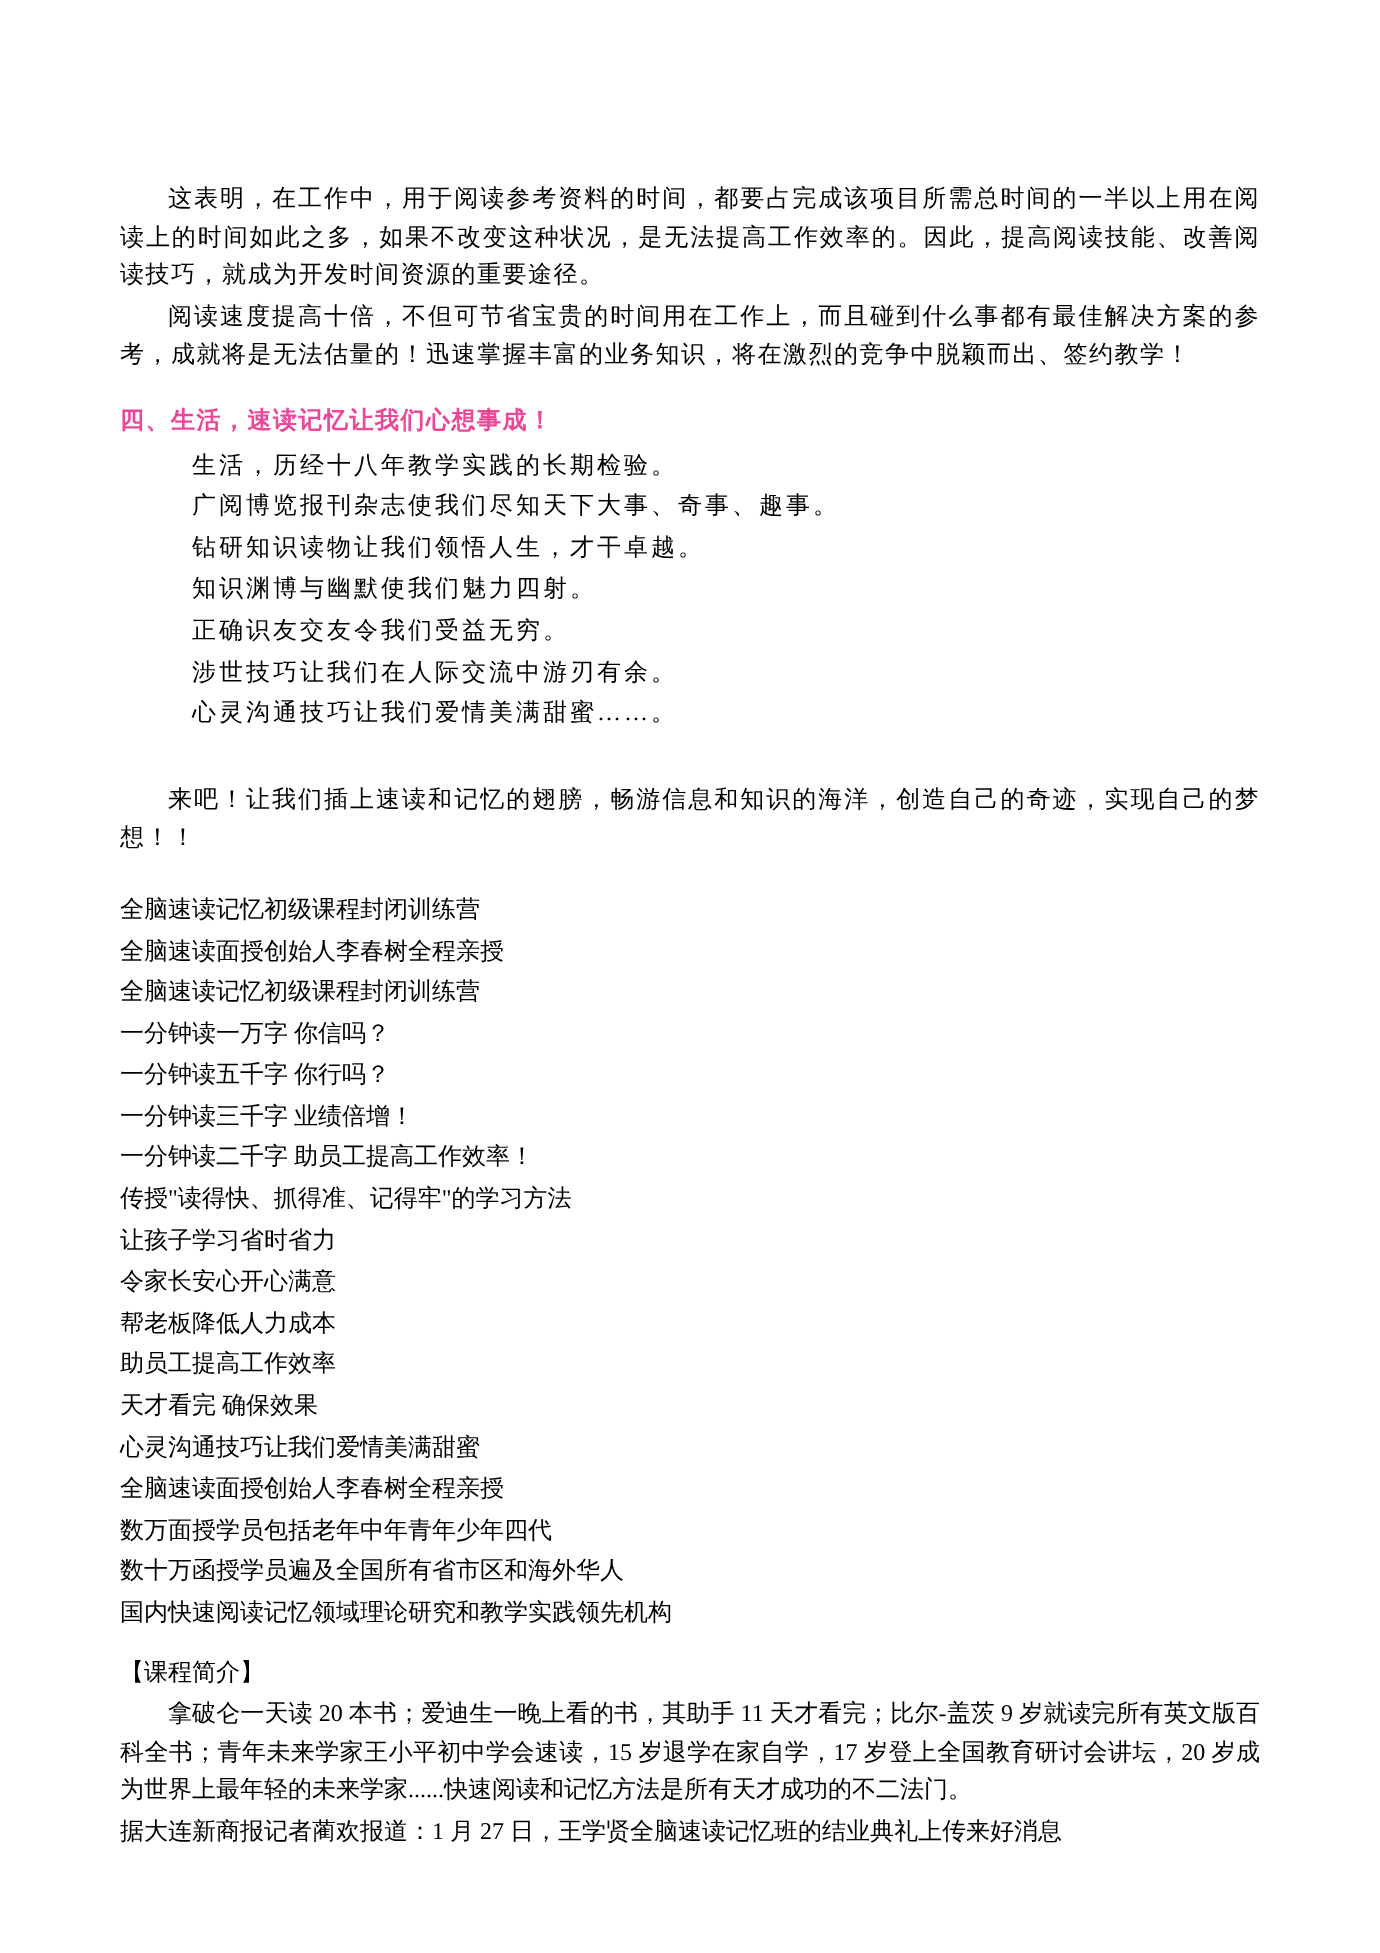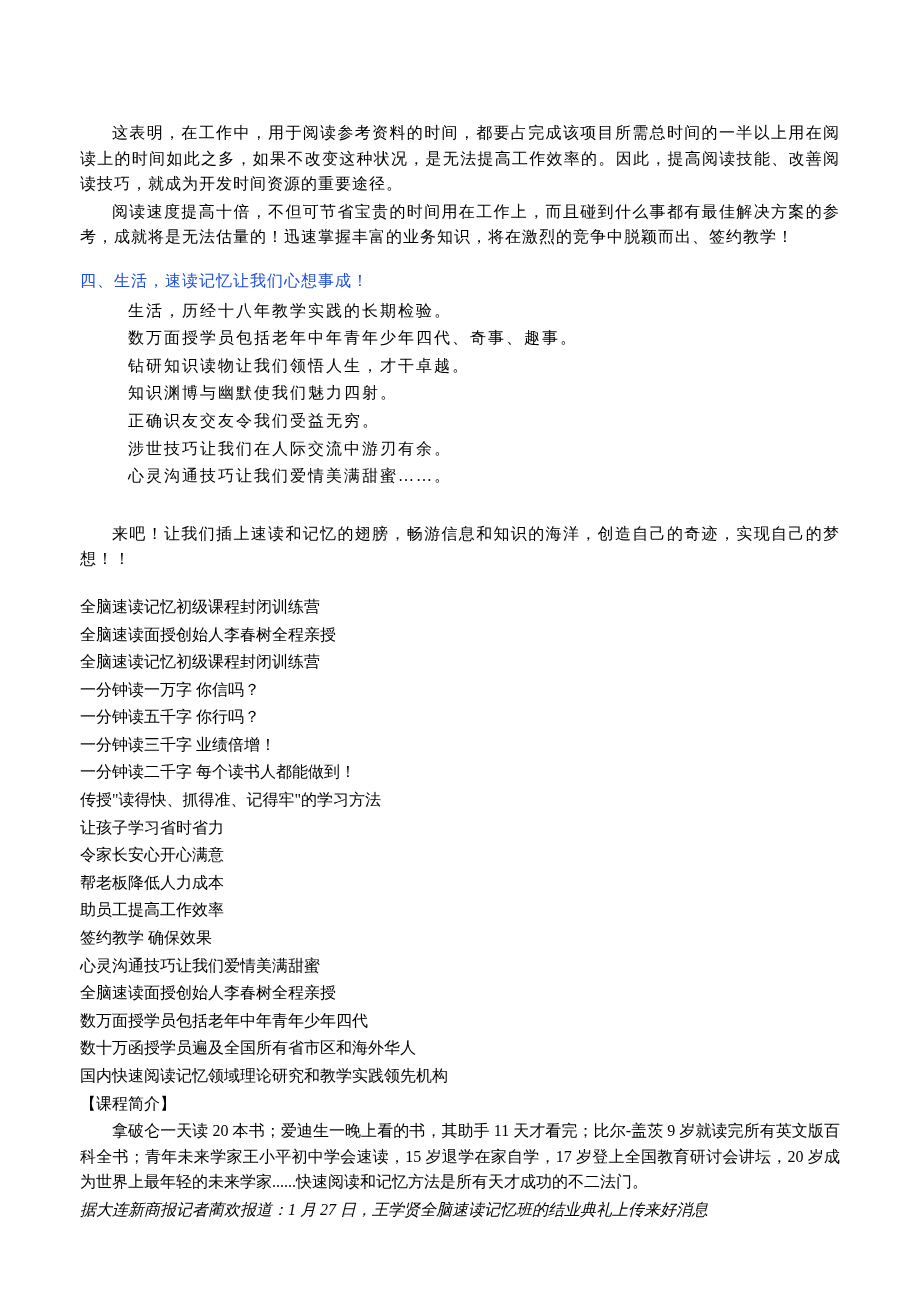--- a/index.html
+++ b/index.html
@@ -18,89 +18,88 @@
     }
     .para {
       text-indent: 2em;
       margin-bottom: 2px;
       text-align: justify;
       letter-spacing: 1px;
     }
     .para-no-indent {
       margin-bottom: 2px;
       text-align: justify;
-      font-style: italic;
     }
     .heading-red {
-      color: #1d4ed8;
-      font-weight: normal;
+      color: #ec4899;
+      font-weight: bold;
       margin-top: 18px;
       margin-bottom: 4px;
       letter-spacing: 1px;
     }
     .list-line {
       text-indent: 3em;
       margin-bottom: 2px;
       letter-spacing: 2px;
     }
     .gap {
       height: 20px;
     }
     .gap-small {
       height: 10px;
     }
     .item-line {
       margin-bottom: 2px;
     }
     .bracket-heading {
-      margin-top: 2px;
+      margin-top: 14px;
       margin-bottom: 2px;
     }
     .intro-para {
       text-indent: 2em;
       margin-bottom: 2px;
       text-align: justify;
     }
   </style>
 </head>
 <body>
 
 <div class="para">这表明，在工作中，用于阅读参考资料的时间，都要占完成该项目所需总时间的一半以上用在阅读上的时间如此之多，如果不改变这种状况，是无法提高工作效率的。因此，提高阅读技能、改善阅读技巧，就成为开发时间资源的重要途径。</div>
 <div class="para">阅读速度提高十倍，不但可节省宝贵的时间用在工作上，而且碰到什么事都有最佳解决方案的参考，成就将是无法估量的！迅速掌握丰富的业务知识，将在激烈的竞争中脱颖而出、签约教学！</div>
 
 <div class="heading-red">四、生活，速读记忆让我们心想事成！</div>
 
 <div class="list-line">生活，历经十八年教学实践的长期检验。</div>
-<div class="list-line">数万面授学员包括老年中年青年少年四代、奇事、趣事。</div>
+<div class="list-line">广阅博览报刊杂志使我们尽知天下大事、奇事、趣事。</div>
 <div class="list-line">钻研知识读物让我们领悟人生，才干卓越。</div>
 <div class="list-line">知识渊博与幽默使我们魅力四射。</div>
 <div class="list-line">正确识友交友令我们受益无穷。</div>
 <div class="list-line">涉世技巧让我们在人际交流中游刃有余。</div>
 <div class="list-line">心灵沟通技巧让我们爱情美满甜蜜……。</div>
 
 <div class="gap"></div>
 <div class="gap-small"></div>
 
 <div class="para">来吧！让我们插上速读和记忆的翅膀，畅游信息和知识的海洋，创造自己的奇迹，实现自己的梦想！！</div>
 
 <div class="gap"></div>
 
 <div class="item-line">全脑速读记忆初级课程封闭训练营</div>
 <div class="item-line">全脑速读面授创始人李春树全程亲授</div>
 <div class="item-line">全脑速读记忆初级课程封闭训练营</div>
 <div class="item-line">一分钟读一万字 你信吗？</div>
 <div class="item-line">一分钟读五千字 你行吗？</div>
 <div class="item-line">一分钟读三千字 业绩倍增！</div>
-<div class="item-line">一分钟读二千字 每个读书人都能做到！</div>
+<div class="item-line">一分钟读二千字 助员工提高工作效率！</div>
 <div class="item-line">传授"读得快、抓得准、记得牢"的学习方法</div>
 <div class="item-line">让孩子学习省时省力</div>
 <div class="item-line">令家长安心开心满意</div>
 <div class="item-line">帮老板降低人力成本</div>
 <div class="item-line">助员工提高工作效率</div>
-<div class="item-line">签约教学 确保效果</div>
+<div class="item-line">天才看完 确保效果</div>
 <div class="item-line">心灵沟通技巧让我们爱情美满甜蜜</div>
 <div class="item-line">全脑速读面授创始人李春树全程亲授</div>
 <div class="item-line">数万面授学员包括老年中年青年少年四代</div>
 <div class="item-line">数十万函授学员遍及全国所有省市区和海外华人</div>
 <div class="item-line">国内快速阅读记忆领域理论研究和教学实践领先机构</div>
 
 <div class="bracket-heading">【课程简介】</div>
 
 <div class="intro-para">拿破仑一天读 20 本书；爱迪生一晚上看的书，其助手 11 天才看完；比尔-盖茨 9 岁就读完所有英文版百科全书；青年未来学家王小平初中学会速读，15 岁退学在家自学，17 岁登上全国教育研讨会讲坛，20 岁成为世界上最年轻的未来学家......快速阅读和记忆方法是所有天才成功的不二法门。</div>
 <div class="para-no-indent">据大连新商报记者蔺欢报道：1 月 27 日，王学贤全脑速读记忆班的结业典礼上传来好消息</div>

